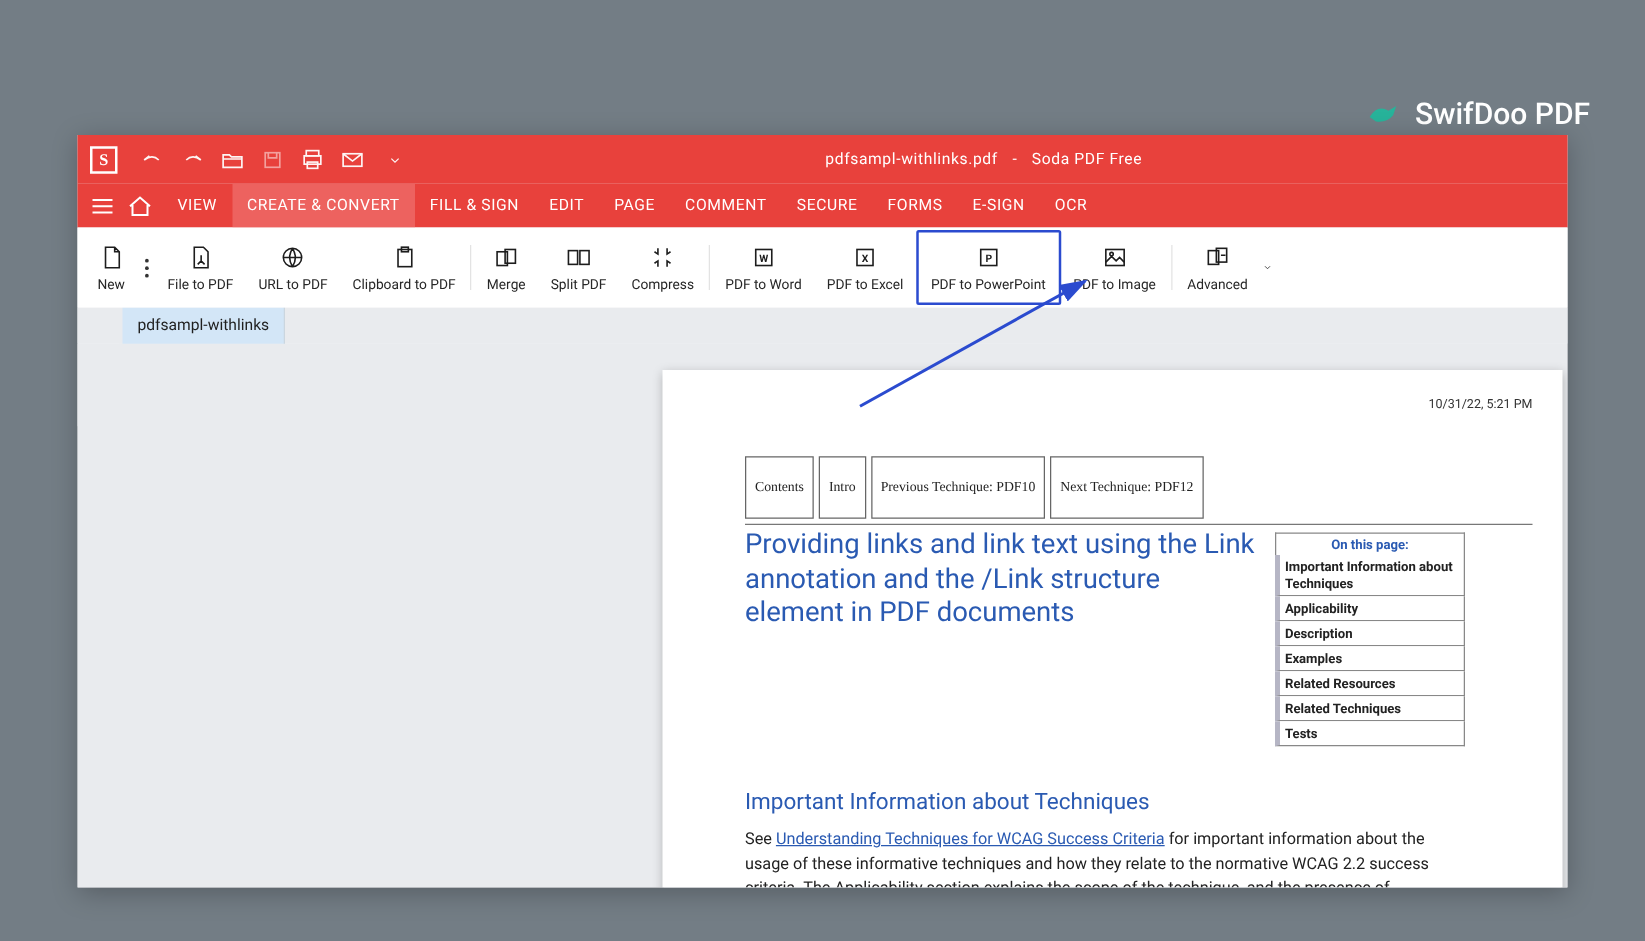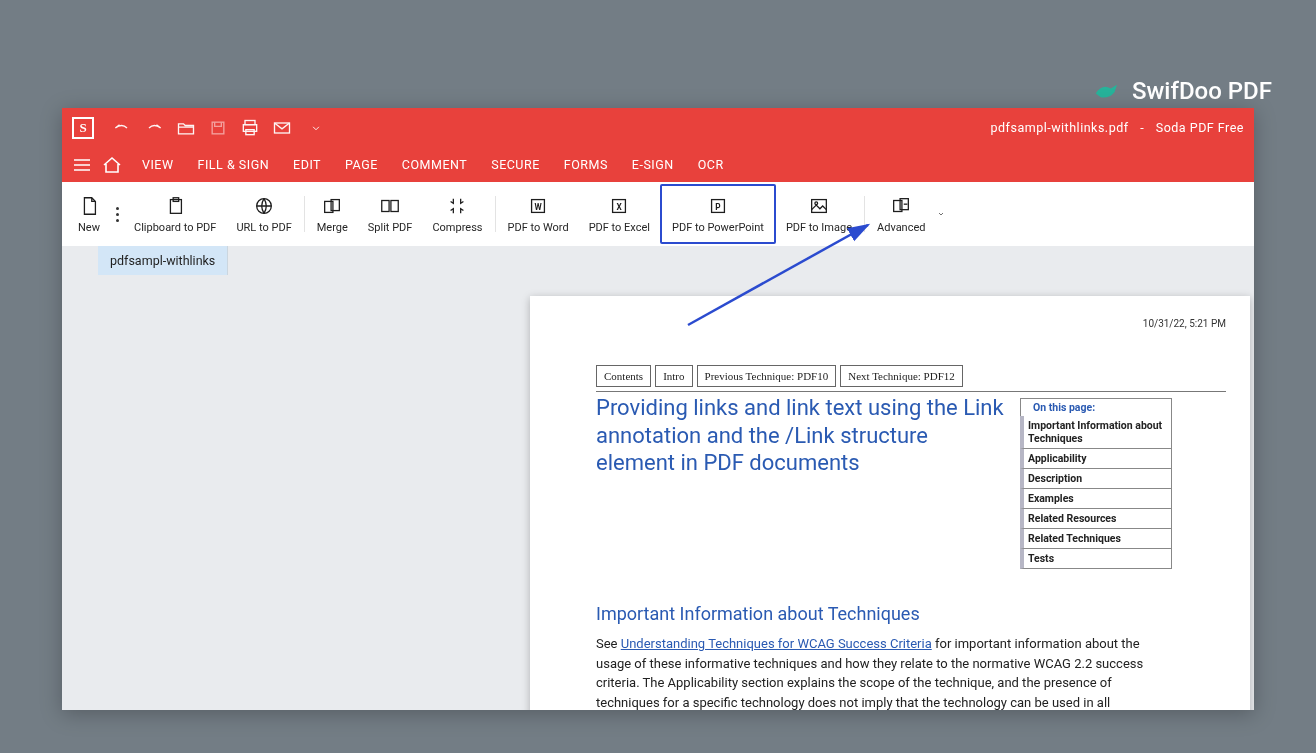--- a/index.html
+++ b/index.html
@@ -11,21 +11,21 @@
 
   
   .app { position:absolute; left:62px; top:108px; width:1192px; height:602px; background:#f2f2f4; box-shadow:0 4px 20px rgba(0,0,0,.25); display:flex; flex-direction:column; }
 
   
   .titlebar { height:39px; background:#e8413c; display:flex; align-items:center; padding:0 10px; color:#fff; font-size:12.5px; }
   .tlogo { width:22px; height:22px; border:2px solid #fff; display:flex; align-items:center; justify-content:center; font-family:serif; font-weight:bold; color:#fff; font-size:13px; margin-right:12px;}
   .ticn { width:20px; height:20px; margin:0 6px; display:flex; align-items:center; justify-content:center; opacity:.95;}
   .ticn svg { stroke:#fff; fill:none; stroke-width:1.6; }
   .tcaret { width:14px; height:14px; margin-left:4px; }
-  .ttitle { flex:1; text-align:right; letter-spacing:.5px; }
+  .ttitle { flex:1; text-align:center; letter-spacing:.5px; }
   .tsep { margin:0 8px; }
 
   
   .menubar { height:35px; background:#e8413c; display:flex; align-items:center; padding:0 8px; gap:0; color:#fff; font-size:12.5px; }
   .mbicon { width:24px; height:24px; display:flex; align-items:center; justify-content:center; margin-right:6px;}
   .mbicon svg { stroke:#fff; fill:none; stroke-width:1.6; }
   .mitem { padding:0 12px; height:35px; display:flex; align-items:center; letter-spacing:.5px; cursor:pointer; }
   .mitem.active { background:#ed625f; }
 
   
@@ -46,25 +46,25 @@
 
   
   .workspace { flex:1; display:flex; position:relative; overflow:hidden; }
   .sidestrip { width:34px; background:#fff; border-right:1px solid #e2e4e8; box-shadow:1px 0 2px rgba(0,0,0,.04); display:flex; flex-direction:column; align-items:center; padding-top:8px; gap:12px; height:66px; position:absolute; left:0; top:0; border-bottom-right-radius:4px;}
   .sidestrip svg { width:18px; height:18px; stroke:#333; fill:none; stroke-width:1.4; }
   .viewer { flex:1; background:#e9ebee; position:relative; overflow:hidden;}
 
   .page { position:absolute; left:468px; top:21px; width:720px; background:#fff; box-shadow:0 2px 8px rgba(0,0,0,.25); padding:22px 24px 40px; font-family:"Times New Roman", serif; color:#222; }
   .pmeta { display:flex; justify-content:flex-end; font-size:10px; color:#333; font-family:Arial,sans-serif; margin-bottom:36px;}
   .navrow { display:flex; gap:4px; margin:0 0 4px 42px;}
-  .navbtn { border:1px solid #666; padding:4px 7px; font-size:11px; font-family:"Times New Roman",serif; background:#fff;}
+  .navbtn { border:1px solid #666; padding:18px 7px; font-size:11px; font-family:"Times New Roman",serif; background:#fff;}
   .titlewrap { border-top:1px solid #777; margin-left:42px; padding-top:2px; display:flex; align-items:flex-start; gap:14px;}
   .ptitle { font-size:22px; color:#2a5ab2; font-weight:400; line-height:1.25; flex:1; max-width:410px;}
   .boxcol { width:152px; font-size:10.5px; margin-top:4px;}
-  .boxhead { color:#2a5ab2; font-weight:bold; border:1px solid #888; padding:2px 12px; background:#fff; border-bottom:none;}
+  .boxhead { color:#2a5ab2; font-weight:bold; border:1px solid #888; padding:2px 0; background:#fff; border-bottom:none;text-align:center;}
   .boxitem { border:1px solid #888; border-top:none; padding:3px 4px; font-weight:bold; background:#fff; color:#222; border-left:4px solid #b6b6c5;}
   .psection { margin:34px 0 10px 42px; font-size:18px; color:#2a5ab2; font-weight:400;}
   .pbody { margin-left:42px; font-size:13px; line-height:1.5; color:#222; max-width:560px;}
   .plink { color:#2a5ab2; text-decoration:underline;}
 
   
   .arrow { position:absolute; left:668px; top:215px; pointer-events:none; }
 </style>
 </head>
 <body>
@@ -131,20 +131,21 @@
         <svg viewBox="0 0 24 24">
           <path d="M4 7h16M4 12h16M4 17h16"></path>
         </svg>
       </div>
     <div class="mbicon">
         <svg viewBox="0 0 24 24">
           <path d="M4 12L12 5l8 7M6 11v8h12v-8"></path>
         </svg>
       </div>
     <div class="mitem">VIEW</div>
+    <div class="mitem active">CREATE &amp; CONVERT</div>
     <div class="mitem">FILL &amp; SIGN</div>
     <div class="mitem">EDIT</div>
     <div class="mitem">PAGE</div>
     <div class="mitem">COMMENT</div>
     <div class="mitem">SECURE</div>
     <div class="mitem">FORMS</div>
     <div class="mitem">E-SIGN</div>
     <div class="mitem">OCR</div>
   </div>
 
@@ -155,31 +156,37 @@
         </svg>
         <span>New</span>
       </div>
     <div class="vdots">
         <span></span>
         <span></span>
         <span></span>
       </div>
     <div class="rbtn">
         <svg viewBox="0 0 24 24">
+          <path d="M7 3h8l4 4v14H7z M10 18l3-3 3 3 M13 15v-5"></path>
+        </svg>
+        <span>File to PDF</span>
+      </div>
+    <div class="rbtn">
+        <svg viewBox="0 0 24 24">
+          <circle cx="12" cy="12" r="8"></circle>
+          <path d="M4 12h16 M12 4q5 8 0 16 M12 4q-5 8 0 16"></path>
+        </svg>
+        <span>URL to PDF</span>
+      </div>
+    <div class="rbtn">
+        <svg viewBox="0 0 24 24">
           <rect x="7" y="5" width="12" height="15"></rect>
           <rect x="10" y="3" width="6" height="4"></rect>
         </svg>
         <span>Clipboard to PDF</span>
-      </div>
-    <div class="rbtn">
-        <svg viewBox="0 0 24 24">
-          <circle cx="12" cy="12" r="8"></circle>
-          <path d="M4 12h16 M12 4q5 8 0 16 M12 4q-5 8 0 16"></path>
-        </svg>
-        <span>URL to PDF</span>
       </div>
     <div class="rsep"></div>
     <div class="rbtn">
         <svg viewBox="0 0 24 24">
           <rect x="4" y="7" width="9" height="12"></rect>
           <rect x="11" y="5" width="9" height="12"></rect>
         </svg>
         <span>Merge</span>
       </div>
     <div class="rbtn">

